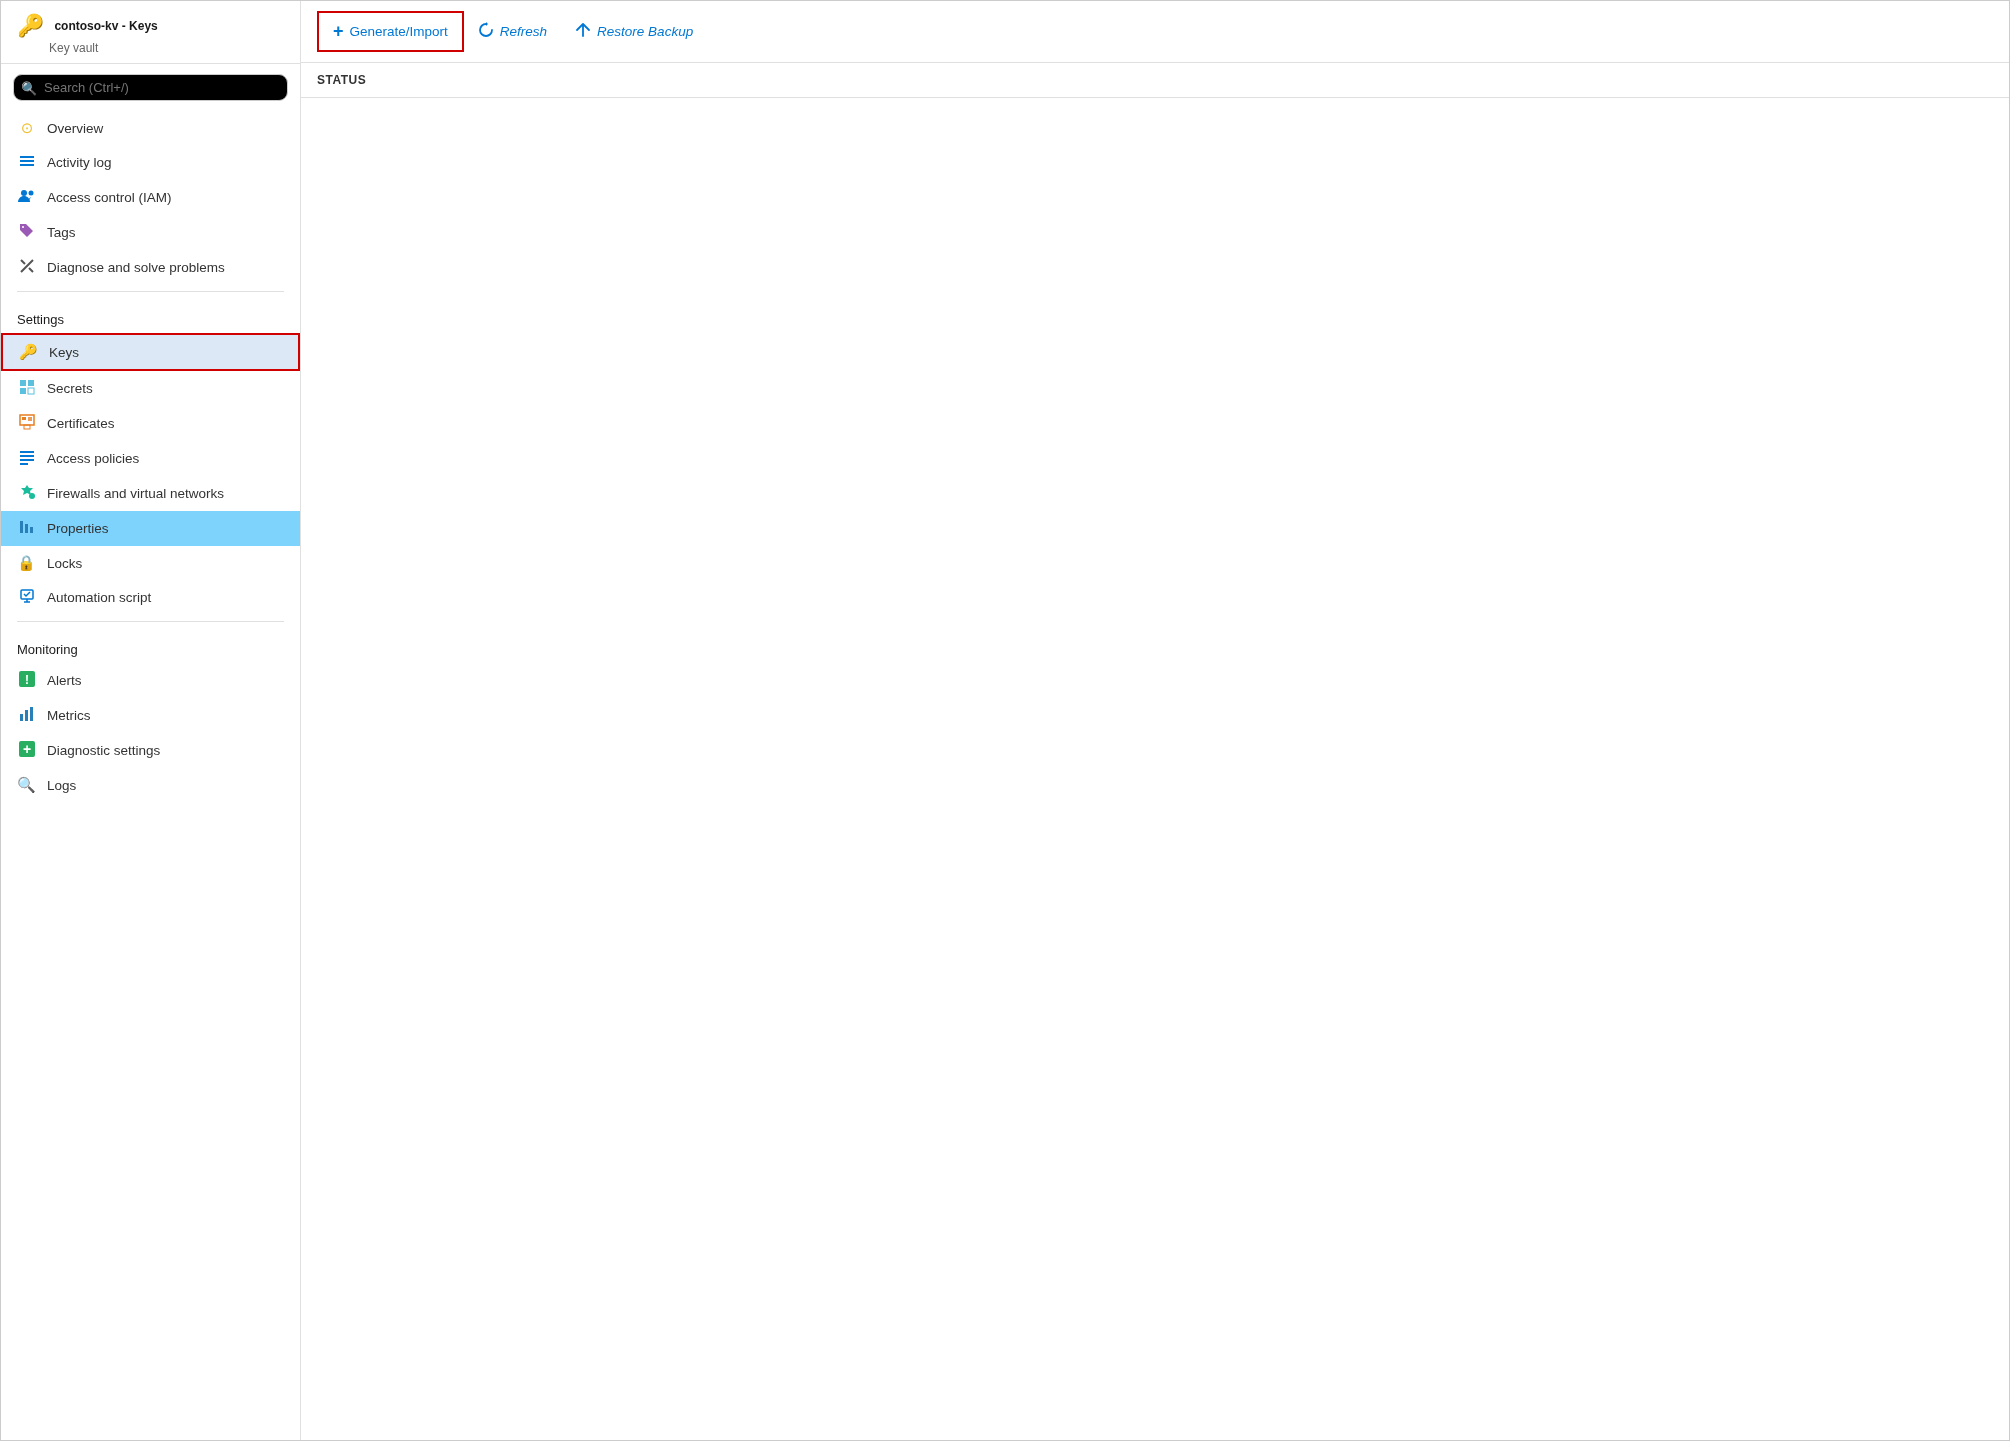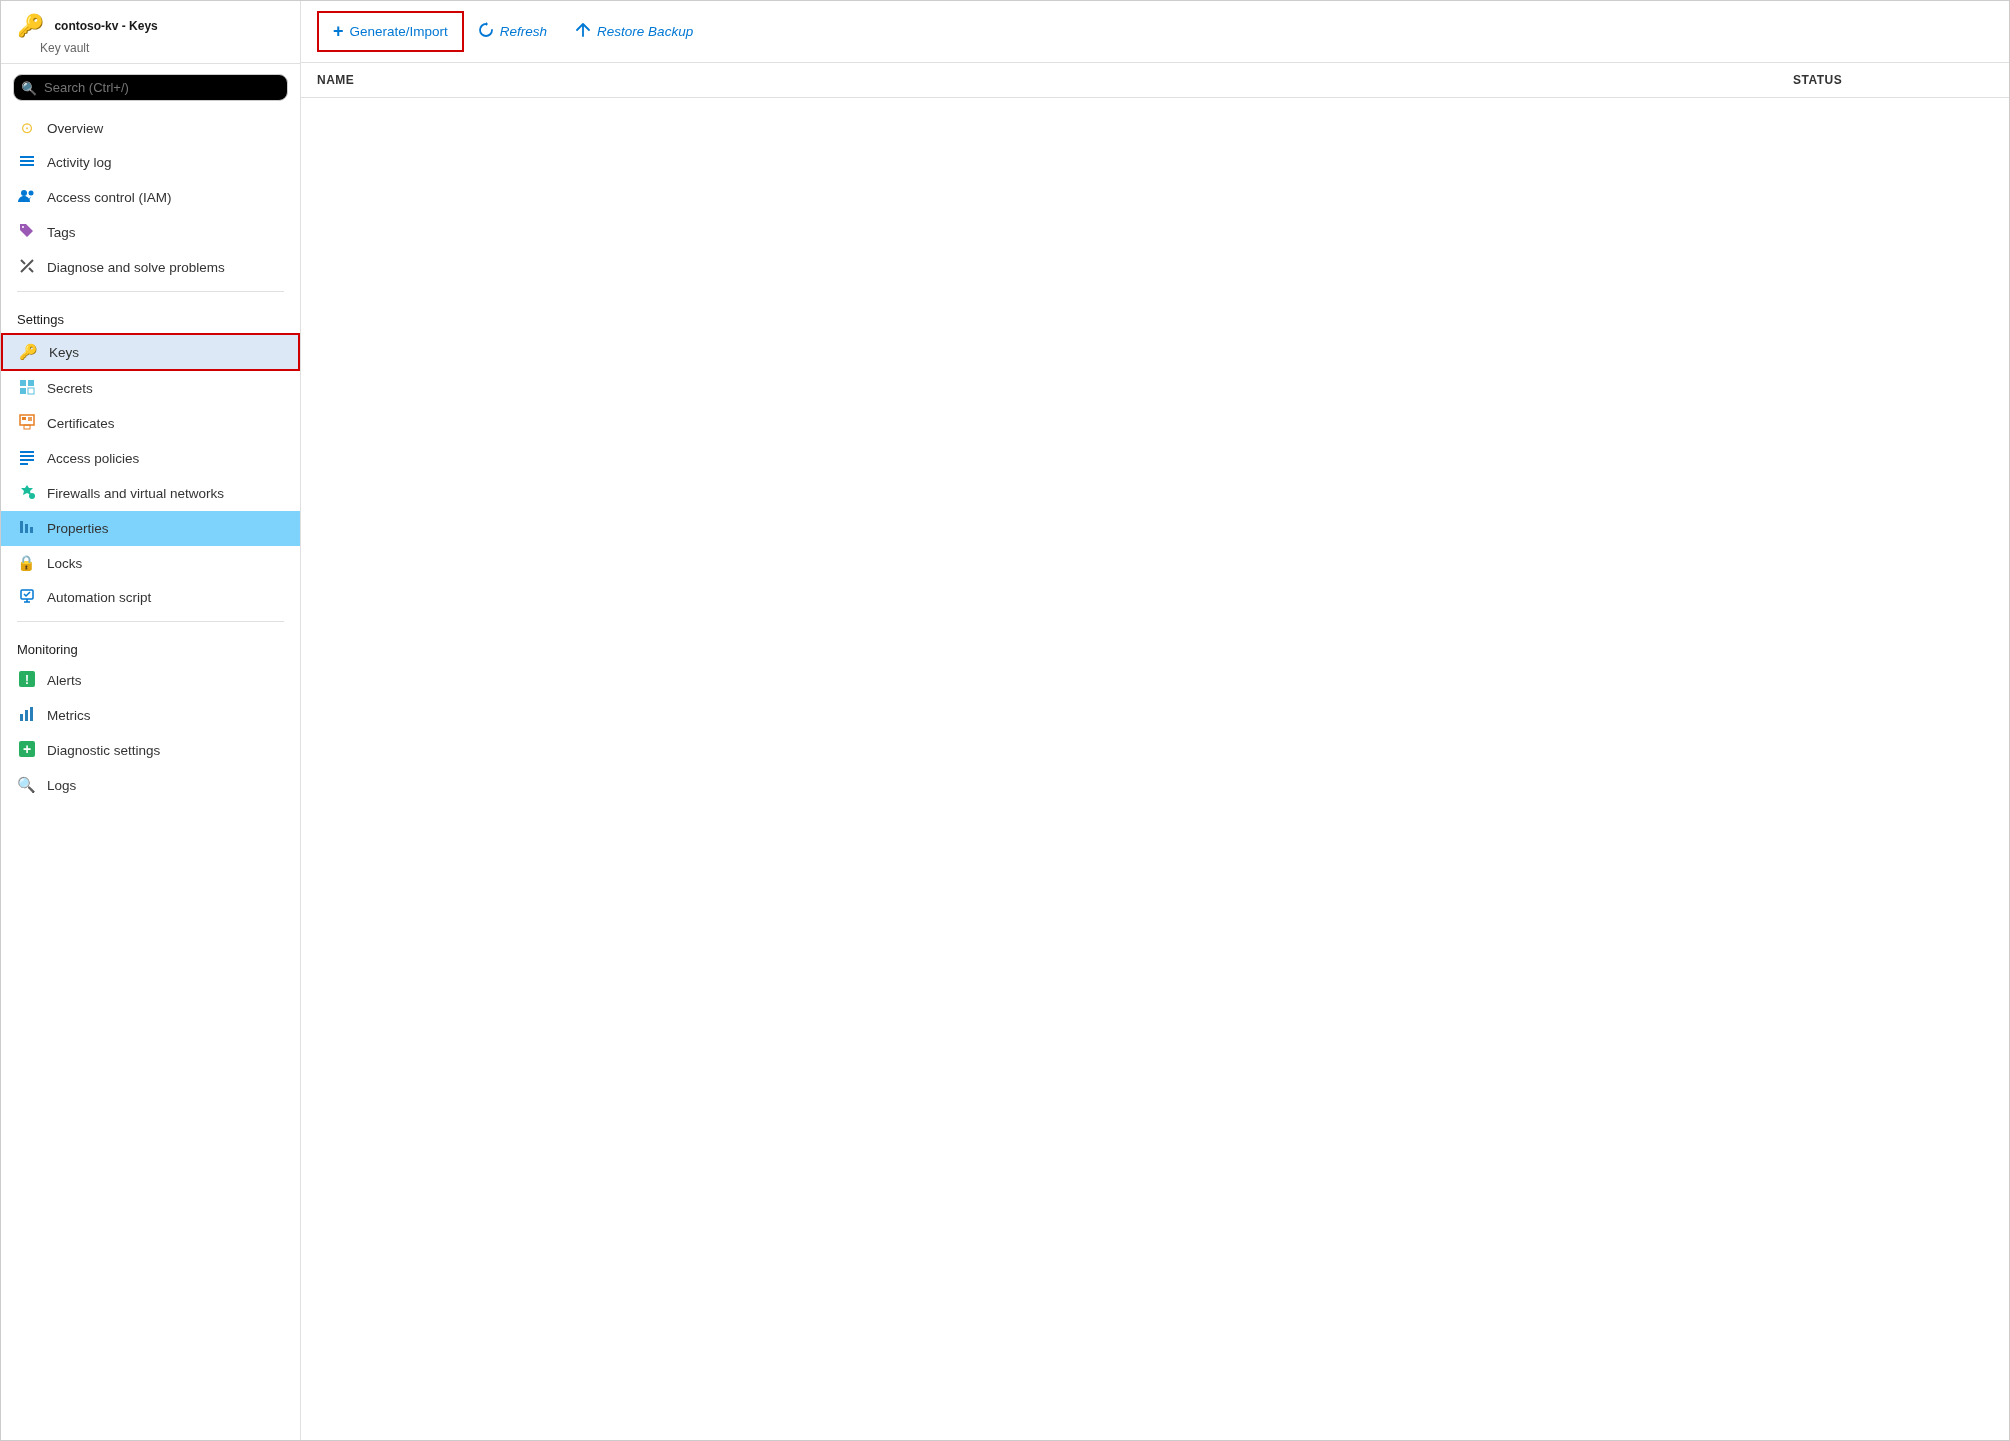--- a/index.html
+++ b/index.html
@@ -8,21 +8,21 @@
     .app-container { display: flex; flex-direction: row; height: 100%; border: 1px solid #ccc; }
 
     
     .sidebar { width: 300px; min-width: 300px; border-right: 1px solid #e0e0e0; display: flex; flex-direction: column; background: #fff; overflow-y: auto; }
 
     .sidebar-header { padding: 12px 16px 8px 16px; border-bottom: 1px solid #e0e0e0; }
 
     .sidebar-title-row { display: flex; align-items: center; gap: 10px; margin-bottom: 2px; }
     .sidebar-icon-key { color: #f0c030; font-size: 22px; }
     .sidebar-title-text { font-size: 12px; font-weight: 700; color: #1a1a1a; }
-    .sidebar-subtitle { font-size: 12px; color: #666; margin-left: 23px; }
+    .sidebar-subtitle { font-size: 12px; color: #666; margin-left: 32px; }
 
     .sidebar-search { margin: 10px 12px; position: relative; }
     .sidebar-search input { width: 100%; padding: 5px 10px 5px 30px; border: 1px solid #ccc; border-radius: 9px; font-size: 13px; color: #666; background: #000000; }
     .sidebar-search .search-icon { position: absolute; left: 8px; top: 50%; transform: translateY(-50%); color: #888; font-size: 13px; }
 
     .sidebar-nav { flex: 1; overflow-y: auto; padding-bottom: 20px; }
 
     .nav-item { display: flex; align-items: center; gap: 10px; padding: 8px 16px; cursor: pointer; color: #333; font-size: 13.5px; text-decoration: none; }
     .nav-item.active { background: #7dd3fc; }
     .nav-item.highlighted { border: 2px solid #d10000; background: #dce8f5; }
@@ -267,18 +267,17 @@
           <svg width="16" height="16" viewBox="0 0 16 16" fill="none" stroke="#0078d4" stroke-width="1.8">
               <path d="M8 14V2M2 8l6-6 6 6" stroke-linecap="round" stroke-linejoin="round"></path>
             </svg>
         </span>
         <span>Restore Backup</span>
       </button>
     </div>
 
     <div class="content-area">
       <div class="table-header">
-        <div class="col-name">NAME</div>
         <div class="col-status">STATUS</div>
       </div>
     </div>
   </div>
 </div>
 
 </body></html>

